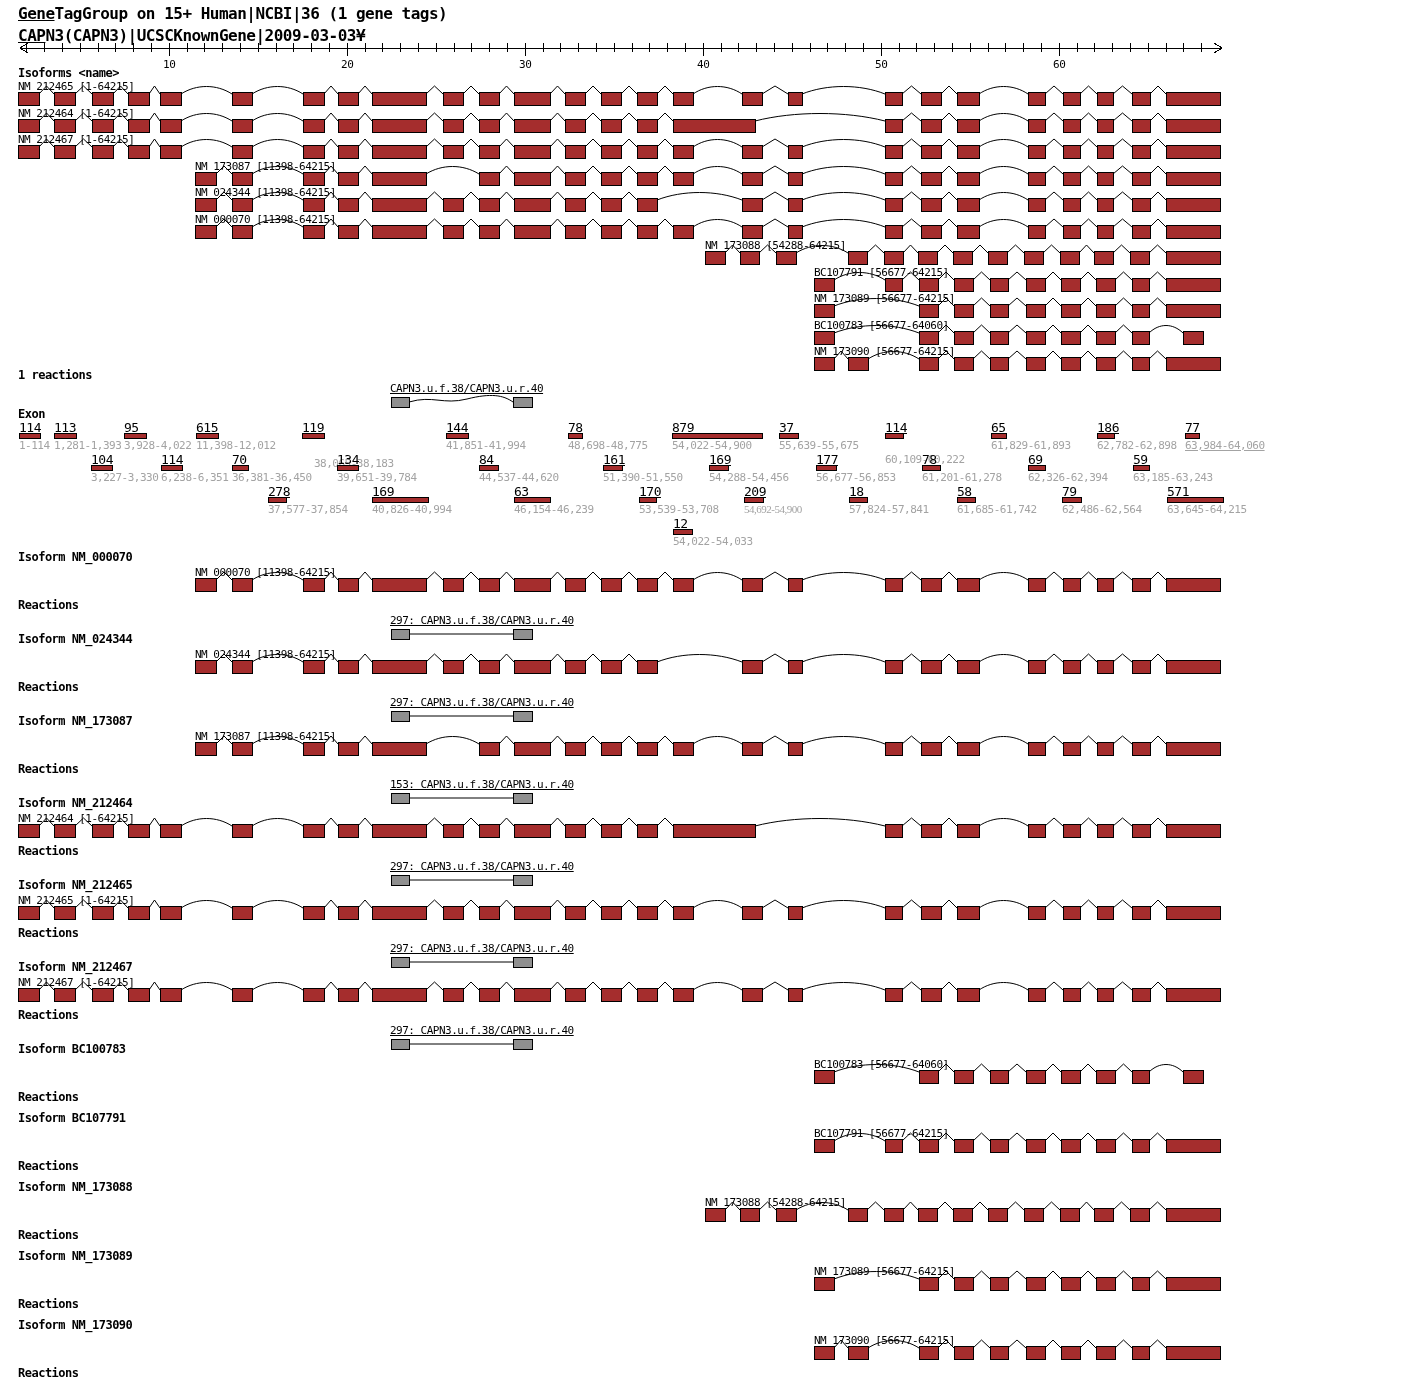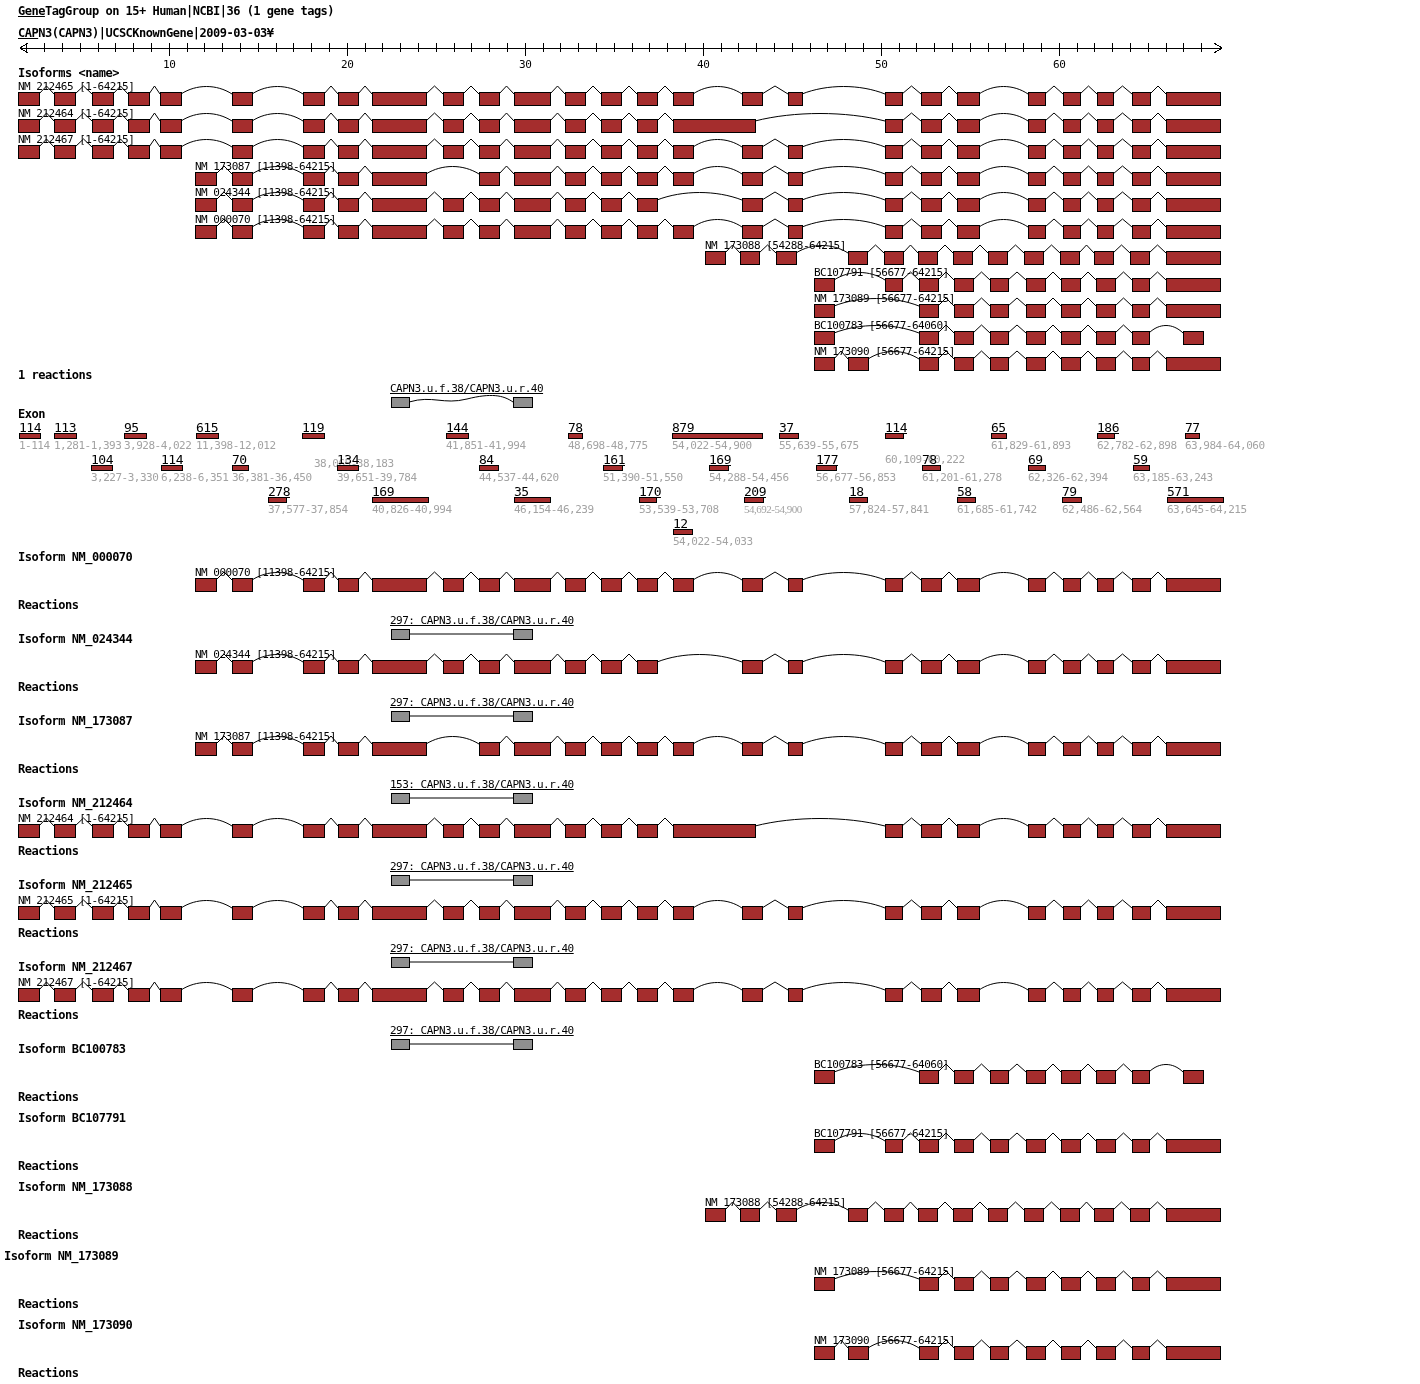--- a/index.html
+++ b/index.html
@@ -1,20 +1,20 @@
 <!DOCTYPE html>
 <html><head>
 <meta charset="utf-8">
 <style>
   html,body{margin:0;padding:0;background:#fff;}
   #page{position:relative;width:1420px;height:1384px;background:#fff;overflow:hidden;
         font-family:"DejaVu Sans Mono",monospace;color:#000;letter-spacing:-0.5px;}
   .abs{position:absolute;white-space:nowrap;}
   .bold{font-weight:bold;font-size:12px;}
-  .hdr{font-weight:bold;font-size:12px;}
+  .hdr{font-weight:bold;font-size:16px;}
   .u{text-decoration:underline;}
   .tlabel{font-size:11px;}
   .exnum{font-size:13px;text-decoration:underline;}
   .exbar{position:absolute;height:4px;background:#A52D2D;border:1px solid #000;}
   .exrange{font-size:11px;color:#A3A3A3;}
   .rxlabel{font-size:11px;text-decoration:underline;}
   svg{position:absolute;display:block;}
   svg text{font-family:"DejaVu Sans Mono",monospace;font-size:11px;fill:#000;}
 </style>
 </head>
@@ -554,21 +554,21 @@
     <div class="exbar" style="left: 885px; top: 433px; width: 17px;"></div>
     <div class="abs exrange" style="left: 885px; top: 439px; margin-top: 14px;">60,109-60,222</div>
     <div class="abs exnum" style="left: 991px; top: 420px;">65</div>
     <div class="exbar" style="left: 991px; top: 433px; width: 14px;"></div>
     <div class="abs exrange" style="left: 991px; top: 439px;">61,829-61,893</div>
     <div class="abs exnum" style="left: 1097px; top: 420px;">186</div>
     <div class="exbar" style="left: 1097px; top: 433px; width: 16px;"></div>
     <div class="abs exrange" style="left: 1097px; top: 439px;">62,782-62,898</div>
     <div class="abs exnum" style="left: 1185px; top: 420px;">77</div>
     <div class="exbar" style="left: 1185px; top: 433px; width: 13px;"></div>
-    <div class="abs exrange" style="left: 1185px; top: 439px;">63,984-64,060</div>
+    <div class="abs exrange" style="left: 1185px; top: 439px; text-decoration: underline;">63,984-64,060</div>
     <div class="abs exnum" style="left: 91px; top: 452px;">104</div>
     <div class="exbar" style="left: 91px; top: 465px; width: 20px;"></div>
     <div class="abs exrange" style="left: 91px; top: 471px;">3,227-3,330</div>
     <div class="abs exnum" style="left: 161px; top: 452px;">114</div>
     <div class="exbar" style="left: 161px; top: 465px; width: 20px;"></div>
     <div class="abs exrange" style="left: 161px; top: 471px;">6,238-6,351</div>
     <div class="abs exnum" style="left: 232px; top: 452px;">70</div>
     <div class="exbar" style="left: 232px; top: 465px; width: 15px;"></div>
     <div class="abs exrange" style="left: 232px; top: 471px;">36,381-36,450</div>
     <div class="abs exnum" style="left: 337px; top: 452px;">134</div>
@@ -594,21 +594,21 @@
     <div class="abs exrange" style="left: 1028px; top: 471px;">62,326-62,394</div>
     <div class="abs exnum" style="left: 1133px; top: 452px;">59</div>
     <div class="exbar" style="left: 1133px; top: 465px; width: 15px;"></div>
     <div class="abs exrange" style="left: 1133px; top: 471px;">63,185-63,243</div>
     <div class="abs exnum" style="left: 268px; top: 484px;">278</div>
     <div class="exbar" style="left: 268px; top: 497px; width: 17px;"></div>
     <div class="abs exrange" style="left: 268px; top: 503px;">37,577-37,854</div>
     <div class="abs exnum" style="left: 372px; top: 484px;">169</div>
     <div class="exbar" style="left: 372px; top: 497px; width: 55px;"></div>
     <div class="abs exrange" style="left: 372px; top: 503px;">40,826-40,994</div>
-    <div class="abs exnum" style="left: 514px; top: 484px;">35</div>
+    <div class="abs exnum" style="left: 514px; top: 484px;">63</div>
     <div class="exbar" style="left: 514px; top: 497px; width: 35px;"></div>
     <div class="abs exrange" style="left: 514px; top: 503px;">46,154-46,239</div>
     <div class="abs exnum" style="left: 639px; top: 484px;">170</div>
     <div class="exbar" style="left: 639px; top: 497px; width: 16px;"></div>
     <div class="abs exrange" style="left: 639px; top: 503px;">53,539-53,708</div>
     <div class="abs exnum" style="left: 744px; top: 484px;">209</div>
     <div class="exbar" style="left: 744px; top: 497px; width: 18px;"></div>
     <div class="abs exrange" style="left: 744px; top: 503px; font-family: Liberation Serif, serif;">54,692-54,900</div>
     <div class="abs exnum" style="left: 849px; top: 484px;">18</div>
     <div class="exbar" style="left: 849px; top: 497px; width: 17px;"></div>
@@ -1034,21 +1034,21 @@
       <rect x="918" y="9" width="19" height="13" fill="#A52D2D" stroke="#000000"></rect>
       <rect x="953" y="9" width="19" height="13" fill="#A52D2D" stroke="#000000"></rect>
       <rect x="988" y="9" width="19" height="13" fill="#A52D2D" stroke="#000000"></rect>
       <rect x="1024" y="9" width="19" height="13" fill="#A52D2D" stroke="#000000"></rect>
       <rect x="1060" y="9" width="19" height="13" fill="#A52D2D" stroke="#000000"></rect>
       <rect x="1094" y="9" width="19" height="13" fill="#A52D2D" stroke="#000000"></rect>
       <rect x="1130" y="9" width="19" height="13" fill="#A52D2D" stroke="#000000"></rect>
       <rect x="1166" y="9" width="54" height="13" fill="#A52D2D" stroke="#000000"></rect>
     </svg>
     <div class="abs bold" style="left: 18px; top: 1228px;">Reactions</div>
-    <div class="abs bold" style="left: 4px; top: 1249px; text-align: center;">Isoform NM_173089</div>
+    <div class="abs bold" style="left: 18px; top: 1249px; text-align: center;">Isoform NM_173089</div>
     <div class="abs tlabel" style="left: 814px; top: 1265px;">NM_173089 [56677-64215]</div>
     <svg width="1420" height="23" shape-rendering="crispEdges" style="left: 0px; top: 1268px;">
       <path d="M834,11 C859.5,1 893.5,1 919,11" stroke="#000" fill="none" shape-rendering="auto"></path>
       <path d="M938,11 L946,3 L954,11" stroke="#000" fill="none" shape-rendering="auto"></path>
       <path d="M973,11 L981.5,3 L990,11" stroke="#000" fill="none" shape-rendering="auto"></path>
       <path d="M1008,11 L1017,3 L1026,11" stroke="#000" fill="none" shape-rendering="auto"></path>
       <path d="M1045,11 L1053,3 L1061,11" stroke="#000" fill="none" shape-rendering="auto"></path>
       <path d="M1080,11 L1088,3 L1096,11" stroke="#000" fill="none" shape-rendering="auto"></path>
       <path d="M1115,11 L1123.5,3 L1132,11" stroke="#000" fill="none" shape-rendering="auto"></path>
       <path d="M1149,11 L1157.5,3 L1166,11" stroke="#000" fill="none" shape-rendering="auto"></path>

